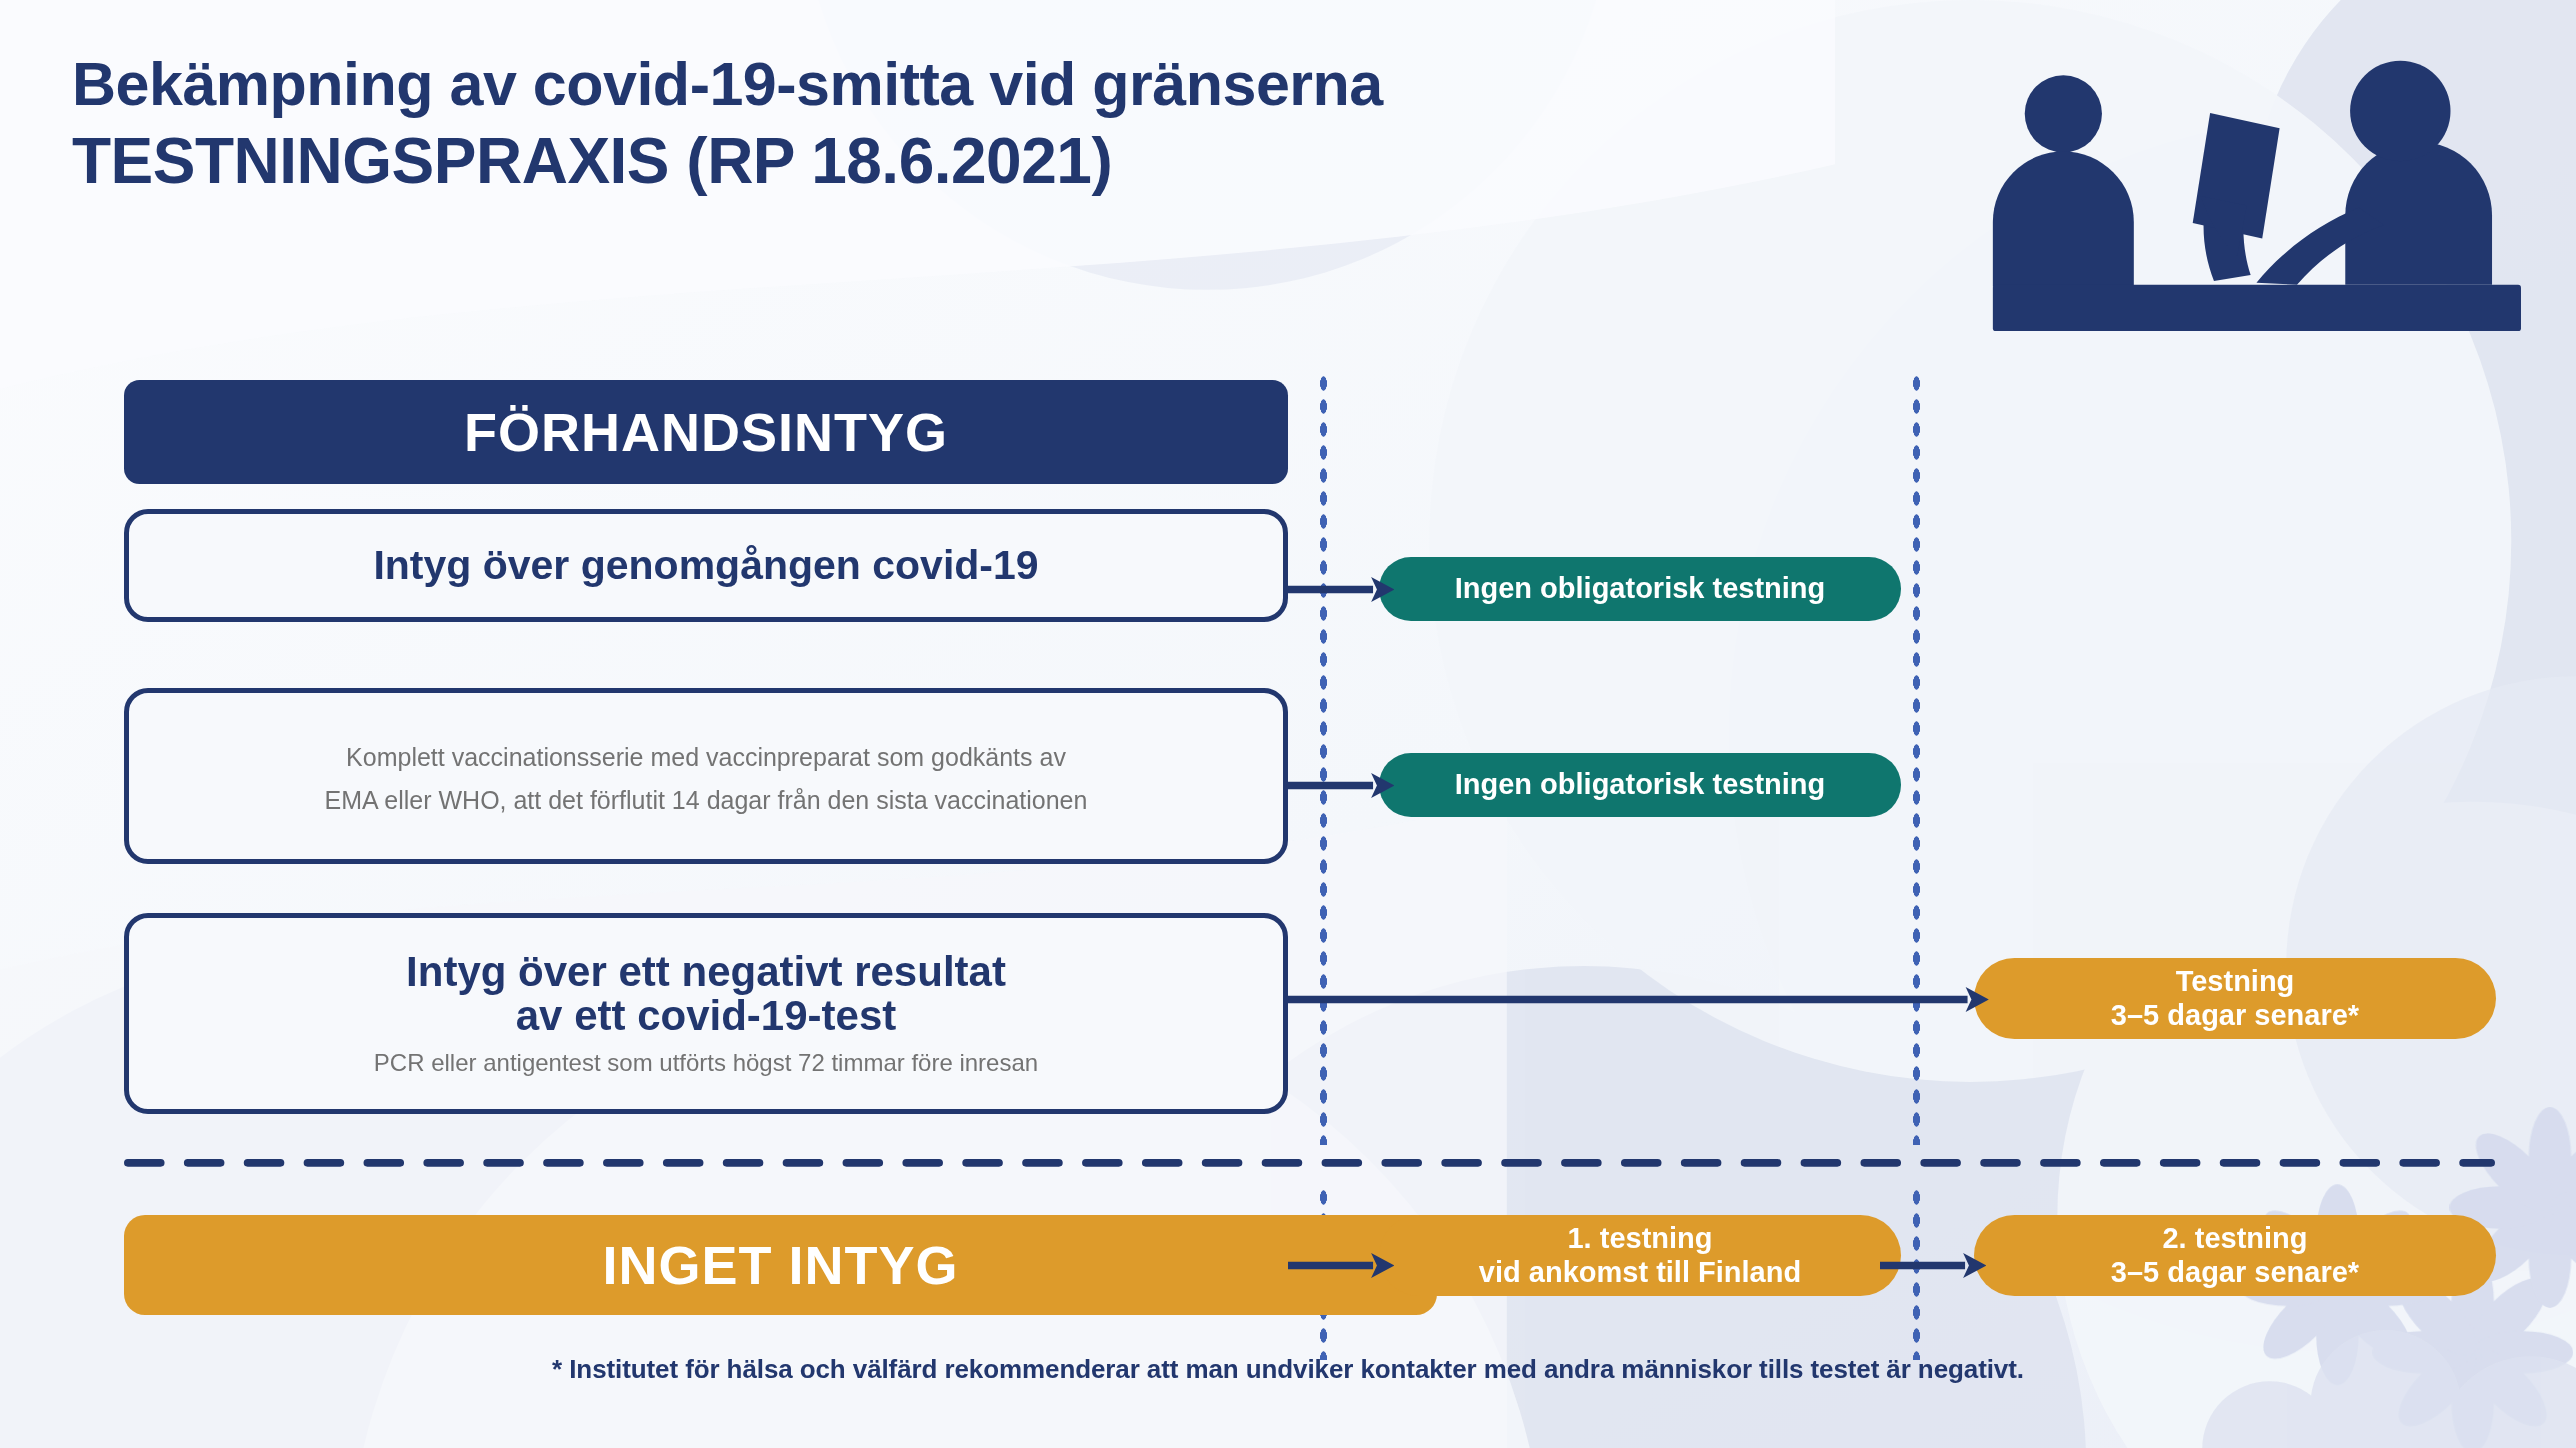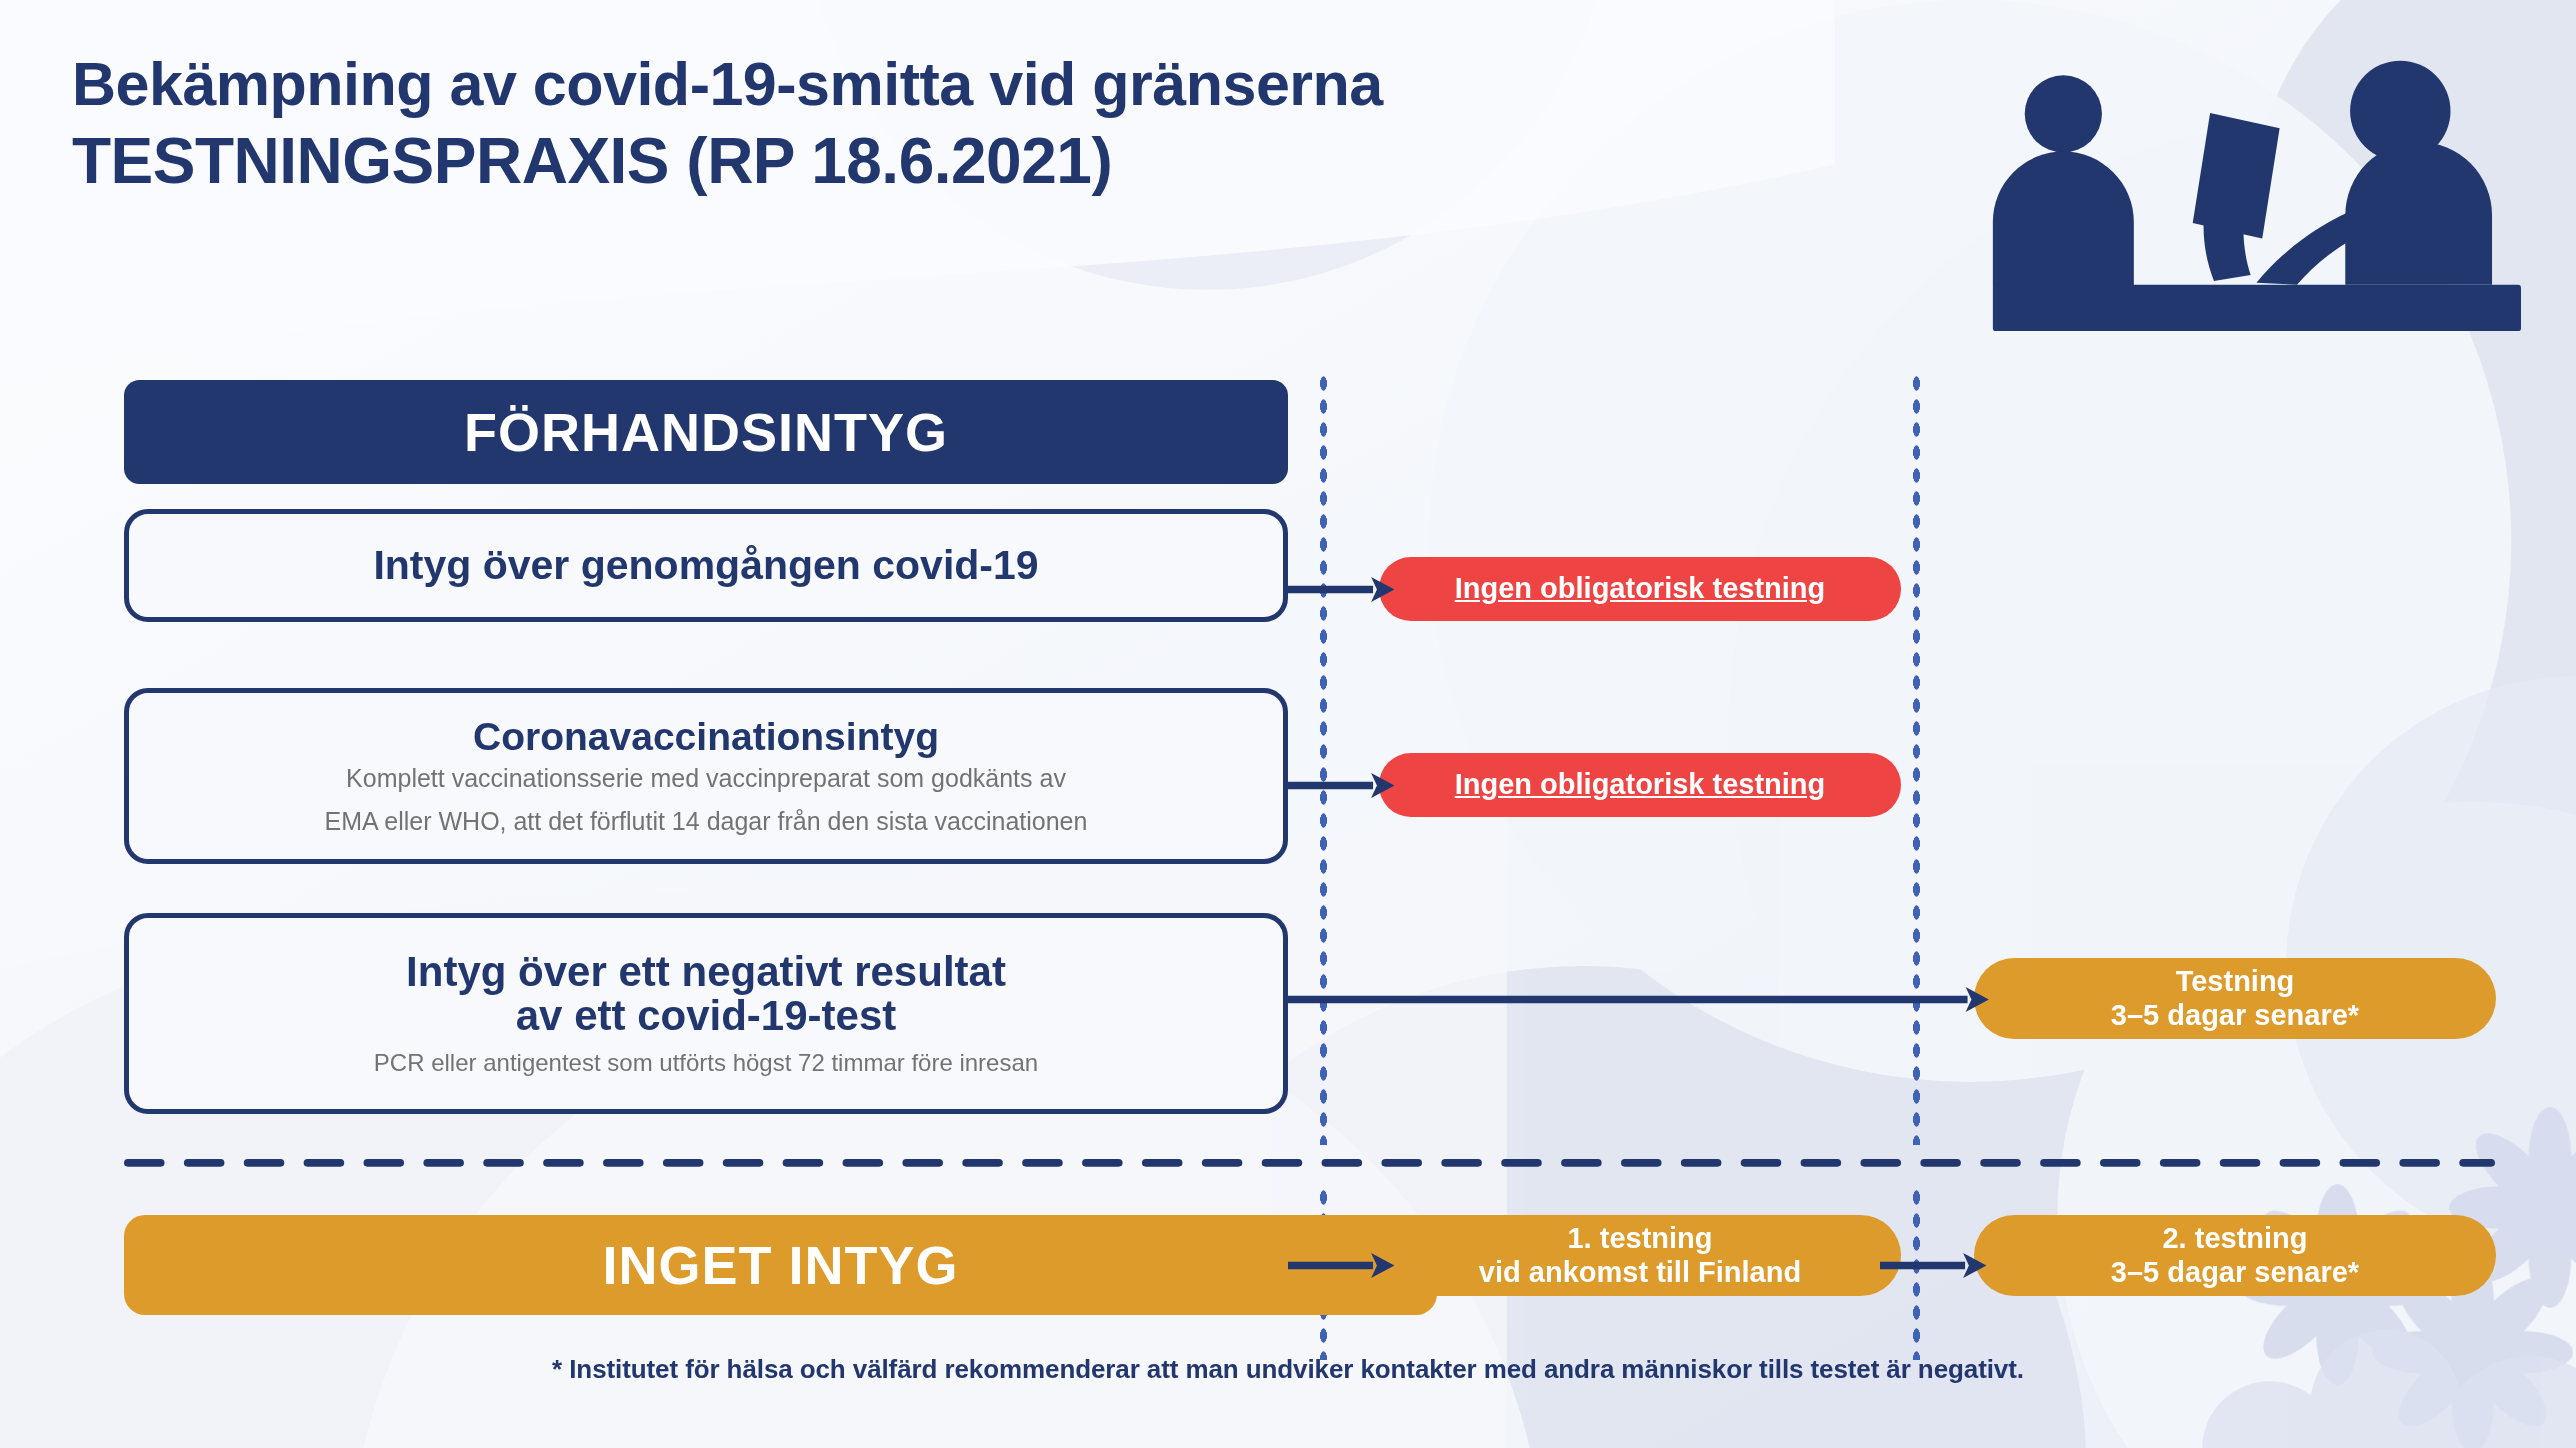--- a/index.html
+++ b/index.html
@@ -95,21 +95,21 @@
   }
 
   
   .pill {
     position:absolute; border-radius:965px;
     display:flex; flex-direction:column;
     align-items:center; justify-content:center;
     color:#ffffff; font-weight:bold; text-align:center;
     line-height:1.15;
   }
-  .pill.blue   { background:#ef4444;text-decoration:underline; }
+  .pill.blue   { background:#0f766e; }
   .pill.orange { background:#dd9b2b; }
 
   #pill-1 { left:1379px; top:557px;  width:522px; height:64px; font-size:29px; }
   #pill-2 { left:1379px; top:753px;  width:522px; height:64px; font-size:29px; }
   #pill-3 { left:1974px; top:958px;  width:522px; height:81px; font-size:29px; }
   #pill-4 { left:1379px; top:1215px; width:522px; height:81px; font-size:29px; }
   #pill-5 { left:1974px; top:1215px; width:522px; height:81px; font-size:29px; }
 
   
   .arrow { position:absolute; height:29px; }
@@ -233,21 +233,20 @@
 
   <div class="section-bar">
     <span class="section-bar-label">FÖRHANDSINTYG</span>
   </div>
 
   <div class="card" id="card-1">
     <div class="card-title">Intyg över genomgången covid-19</div>
   </div>
 
   <div class="card" id="card-2">
-    <div class="card-title">Coronavaccinationsintyg</div>
     <div class="card-sub">Komplett vaccinationsserie med vaccinpreparat som godkänts av</div>
     <div class="card-sub" style="margin-top:12px">EMA eller WHO, att det förflutit 14 dagar från den sista vaccinationen</div>
   </div>
 
   <div class="card" id="card-3">
     <div class="card-title">Intyg över ett negativt resultat</div>
     <div class="card-title">av ett covid-19-test</div>
     <div class="card-sub">PCR eller antigentest som utförts högst 72 timmar före inresan</div>
   </div>
 

